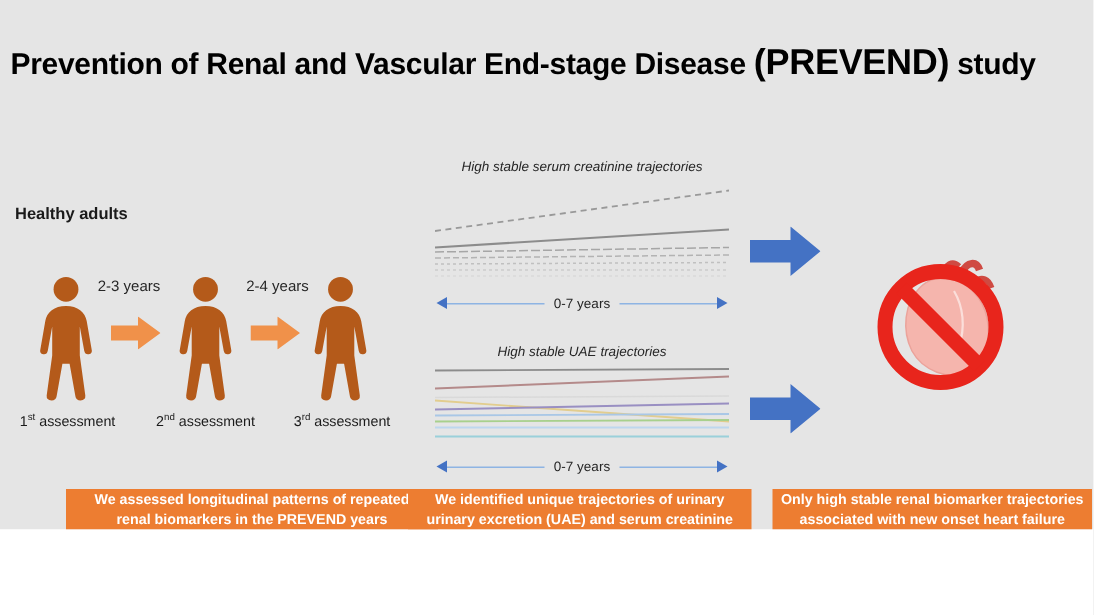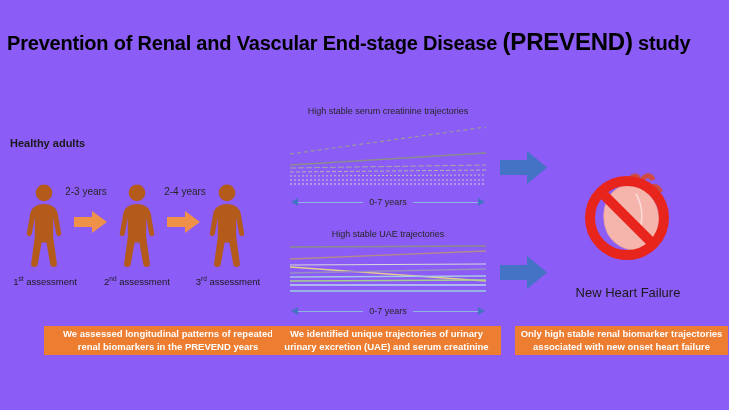--- a/index.html
+++ b/index.html
@@ -1,19 +1,19 @@
 <!DOCTYPE html>
 <html><head>
 <meta charset="utf-8">
 <style>
   * { margin:0; padding:0; box-sizing:border-box; }
   html,body { background:#fff; }
   body { font-family:"Liberation Sans","DejaVu Sans",sans-serif; }
   .canvas {
-    position:relative; width:729px; height:410px; background:#8b5cf6;
+    position:relative; width:729px; height:353px; background:#e5e5e5;
     overflow:hidden;
   }
   .page-title {
     position:absolute; left:7px; top:28px; width:700px;
     font-size:20px; font-weight:bold; color:#000; letter-spacing:-0.2px;
     white-space:nowrap;
   }
   .page-title .acronym { font-size:24px; }
   .healthy-label {
     position:absolute; left:10px; top:137px;
@@ -35,21 +35,21 @@
   .assessment-label {
     position:absolute; top:275px; width:90px; text-align:center;
     font-size:9.5px; color:#1a1a1a;
   }
   .assessment-label sup { font-size:6.5px; }
   .assessment-1 { left:0px; }
   .assessment-2 { left:92px; }
   .assessment-3 { left:183px; }
   .chart-title {
     position:absolute; left:288px; width:200px; text-align:center;
-    font-size:9px; color:#262626;
+    font-size:9px; color:#262626;font-style:italic;
   }
   .chart-title-1 { top:106px; }
   .chart-title-2 { top:229px; }
   .chart-svg { position:absolute; left:290px; }
   .chart-svg-1 { top:124px; }
   .chart-svg-2 { top:244px; }
   .axis-arrow {
     position:absolute; left:291px; width:194px; height:12px;
     display:flex; align-items:center;
   }
@@ -160,21 +160,20 @@
 
   <svg class="no-heart" viewBox="0 0 90 100">
     <path fill="#F5B5AD" stroke="#EBA39B" stroke-width="1" d="M30,30 C20,40 18,58 25,72 C32,85 50,92 62,86 C74,80 78,64 75,50 C72,36 62,26 50,24 C41,23 36,24 30,30 Z"></path>
     <path d="M46,22 C48,14 52,12 56,16" fill="none" stroke="#CF4A42" stroke-width="5"></path>
     <path d="M58,20 C62,12 68,12 70,18" fill="none" stroke="#CF4A42" stroke-width="5"></path>
     <path d="M66,26 C72,22 76,24 78,30" fill="none" stroke="#CF4A42" stroke-width="4"></path>
     <path d="M53,32 C59,42 61,56 56,70" fill="none" stroke="#ffffff" stroke-width="1.5" opacity="0.55"></path>
     <circle cx="44" cy="56" r="37" fill="none" stroke="#E8251C" stroke-width="10"></circle>
     <line x1="18" y1="30" x2="70" y2="82" stroke="#E8251C" stroke-width="10"></line>
   </svg>
-  <div class="outcome-label">New Heart Failure</div>
 
   <div class="callout callout-1">
     <span>We assessed longitudinal patterns of repeated</span>
     <span>renal biomarkers in the PREVEND years</span>
   </div>
   <div class="callout callout-2">
     <span>We identified unique trajectories of urinary</span>
     <span>urinary excretion (UAE) and serum creatinine</span>
   </div>
   <div class="callout callout-3">

